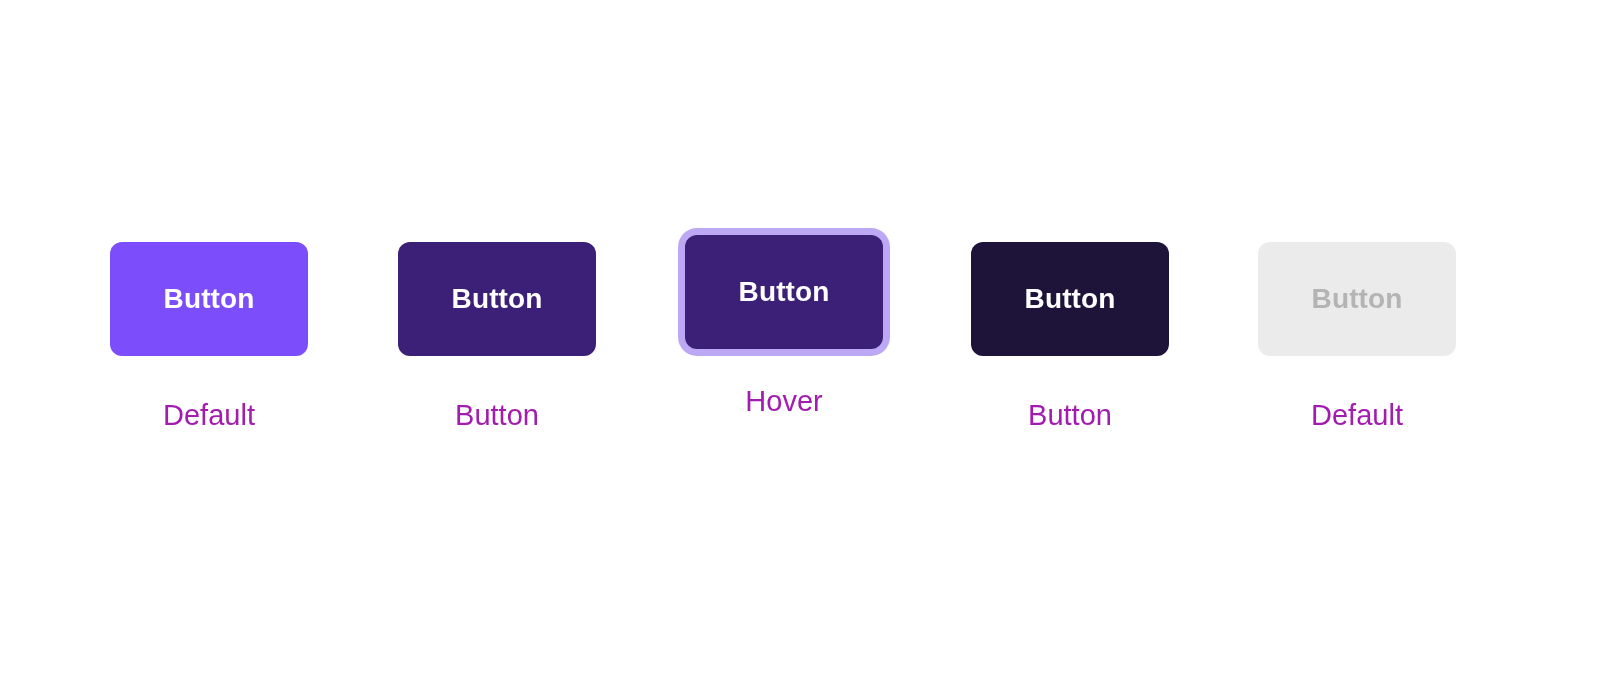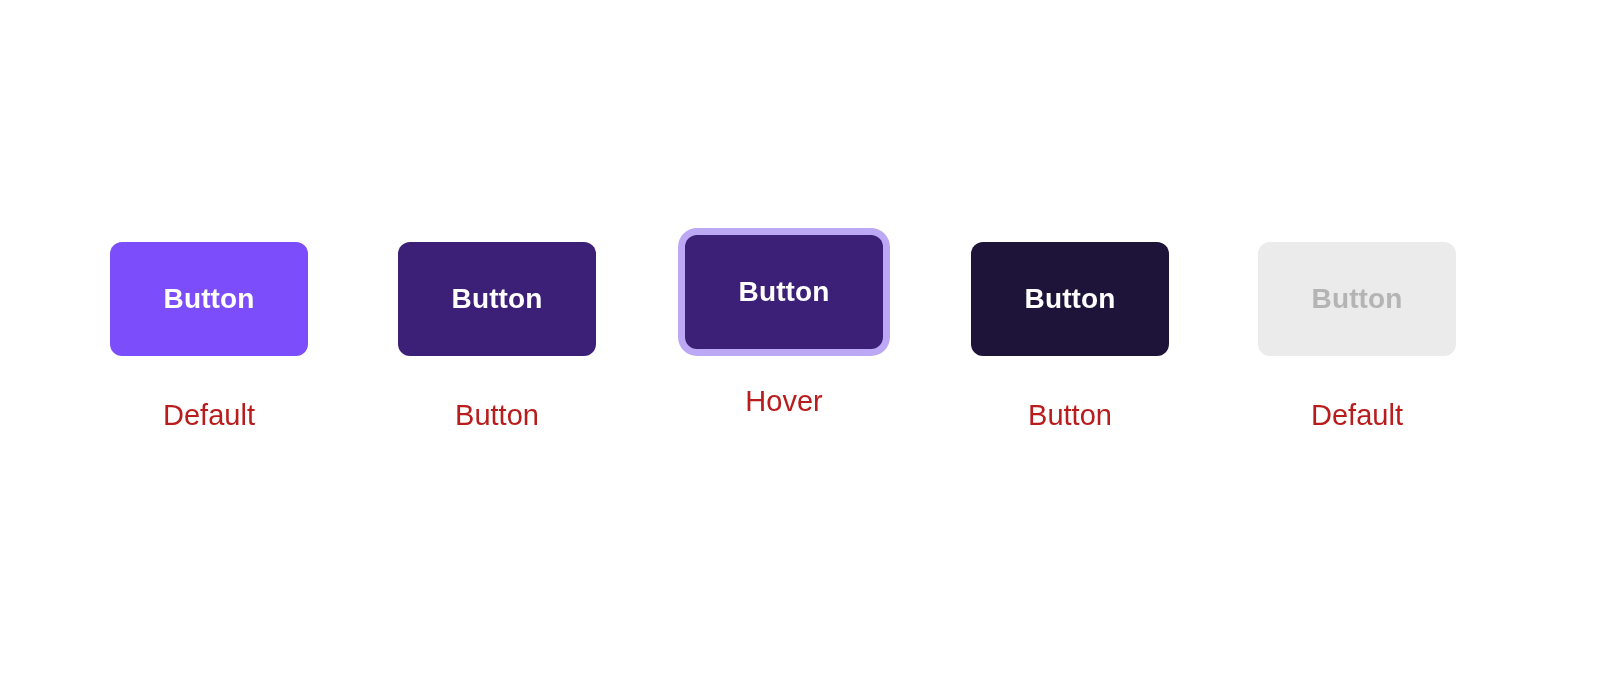--- a/index.html
+++ b/index.html
@@ -71,21 +71,21 @@
     background: #ebebeb;
     color: #b4b4b4;
     cursor: default;
   }
 
   .state-label {
     margin-top: 45px;
     font-family: "Liberation Sans", sans-serif;
     font-size: 29px;
     font-weight: normal;
-    color: #b91c1c;
+    color: #a21caf;
     line-height: 1;
     white-space: nowrap;
     -webkit-font-smoothing: antialiased;
   }
 </style>
 </head>
 <body>
 
 <div id="stage">
 

